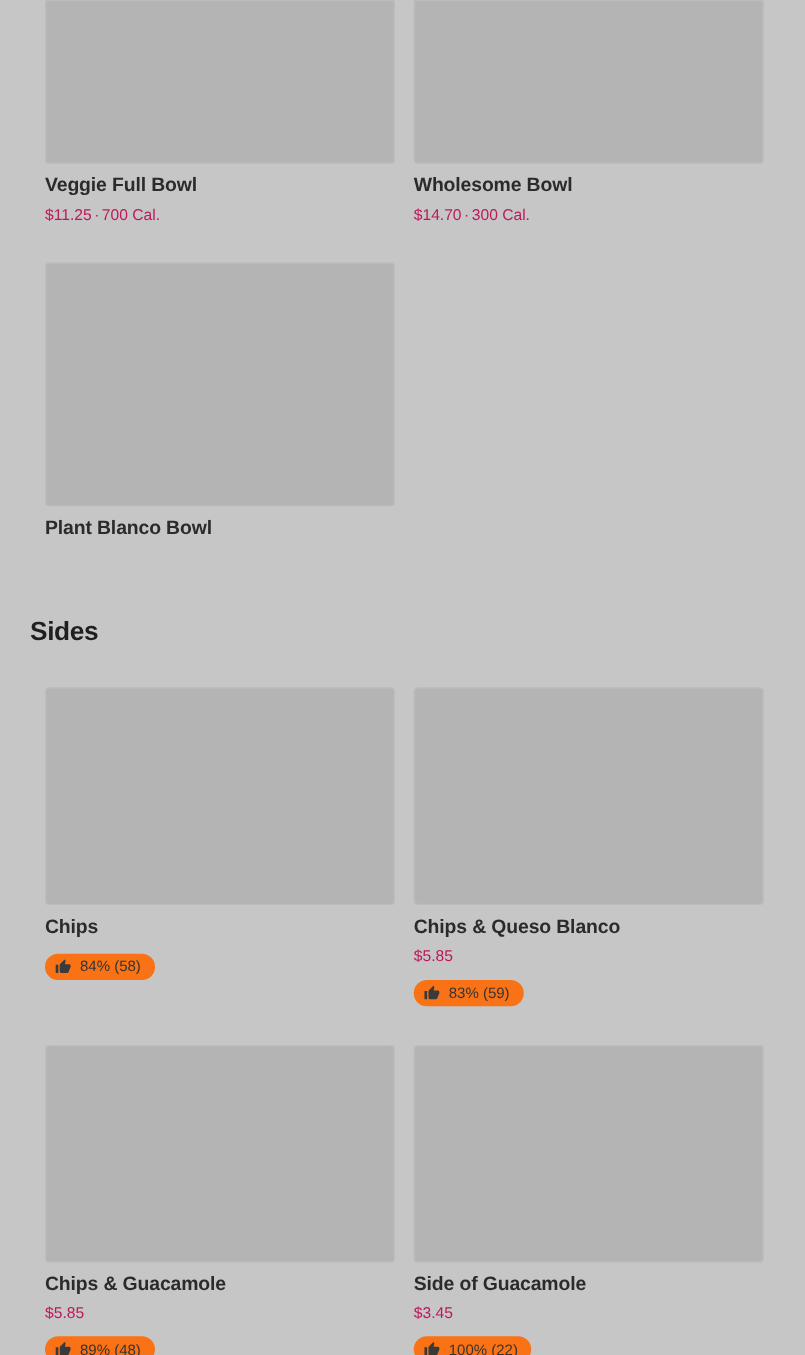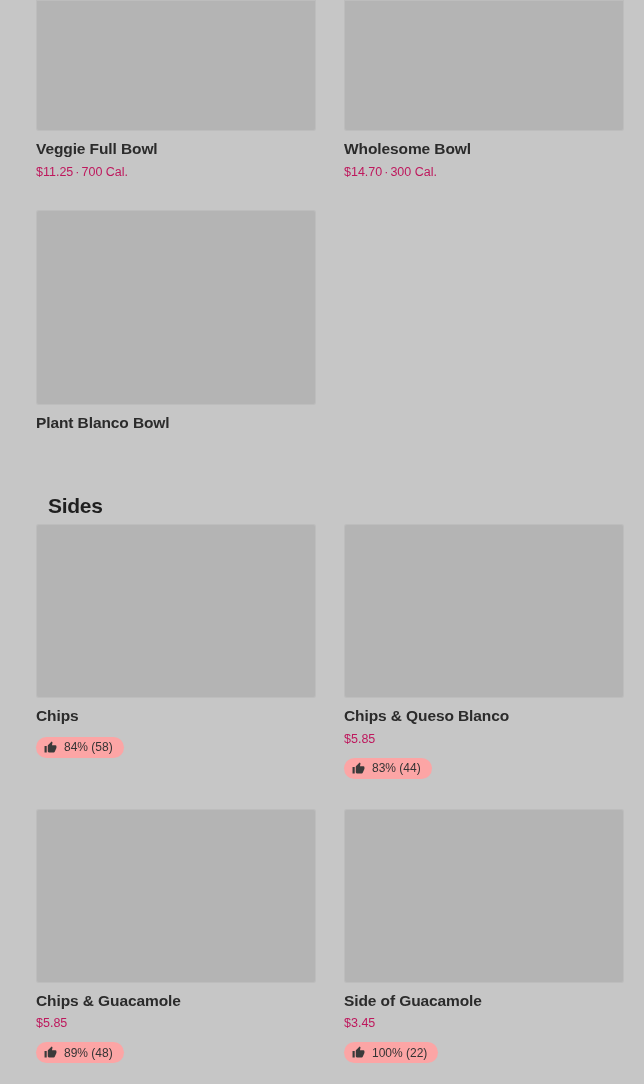--- a/index.html
+++ b/index.html
@@ -21,21 +21,21 @@
     width: 644px;
     height: 1084px;
     background: #c6c6c6;
     overflow: hidden;
   }
 
   
   .menu-grid {
     display: grid;
     grid-template-columns: 280px 280px;
-    column-gap: 28px;
+    column-gap: 15px;
     padding: 0 22px 0 36px;
   }
 
   .item-card {
     position: relative;
     padding-bottom: 18px;
   }
 
   .item-card.spacer { visibility: hidden; }
 
@@ -70,44 +70,44 @@
 
   .item-meta .dot { margin: 0 2px; }
 
   .rating-badge {
     display: inline-flex;
     align-items: center;
     gap: 7px;
     margin-top: 11px;
     padding: 4px 11px 4px 8px;
     border-radius: 11px;
-    background: #fca5a5;
+    background: #f97316;
     justify-content: center;
   }
 
   .rating-badge .thumb-icon {
     width: 13px;
     height: 13px;
     display: block;
     fill: #3a3a3a;
   }
 
   .rating-badge .rating-text {
     font-size: 12px;
     font-weight: 400;
     color: #343434;
     line-height: 1;
     white-space: nowrap;
   }
 
   
   .section-header {
-    padding: 0 48px;
+    padding: 0 24px;
     margin-top: 44px;
-    margin-bottom: 6px;
+    margin-bottom: 32px;
   }
 
   .section-title {
     font-size: 21px;
     font-weight: 700;
     color: #1f1f1f;
     letter-spacing: -0.3px;
   }
 
   .row-gap-1 { height: 12px; }
@@ -168,21 +168,21 @@
     <div class="item-card">
       <div class="item-thumb side"></div>
       <div class="item-name">Chips &amp; Queso Blanco</div>
       <div class="item-meta">
         <span>$5.85</span>
       </div>
       <div class="rating-badge">
         <svg class="thumb-icon" viewBox="0 0 24 24">
           <path d="M1 21h4V9H1v12zm22-11a2 2 0 0 0-2-2h-6.31l.95-4.57.03-.32a1.5 1.5 0 0 0-.44-1.06L14.17 1 7.59 7.59A2 2 0 0 0 7 9v10a2 2 0 0 0 2 2h9a2 2 0 0 0 1.84-1.22l3.02-7.05c.09-.23.14-.47.14-.73v-2z"></path>
         </svg>
-        <span class="rating-text">83% (44)</span>
+        <span class="rating-text">83% (59)</span>
       </div>
     </div>
 
     <div class="row-gap-2"></div>
     <div class="row-gap-2"></div>
 
     <div class="item-card">
       <div class="item-thumb side"></div>
       <div class="item-name">Chips &amp; Guacamole</div>
       <div class="item-meta">

